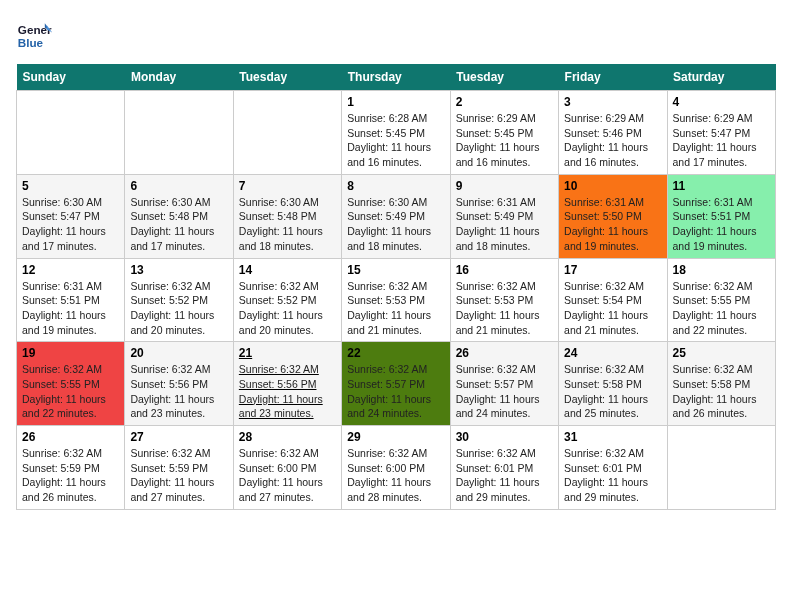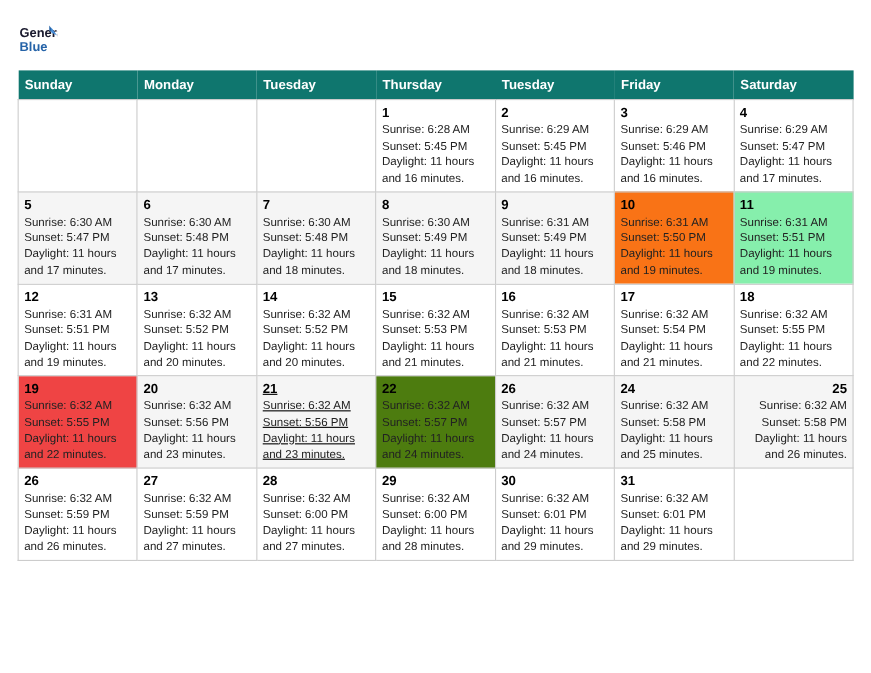--- a/index.html
+++ b/index.html
@@ -252,21 +252,21 @@
         <div class="day-info">
           Sunrise: 6:32 AM<br>Sunset: 5:57 PM<br>Daylight: 11 hours and 24 minutes.
         </div>
         </td>
         <td style="background: rgb(245, 245, 245);">
           <span class="day-num">24</span>
         <div class="day-info">
           Sunrise: 6:32 AM<br>Sunset: 5:58 PM<br>Daylight: 11 hours and 25 minutes.
         </div>
         </td>
-        <td style="background: rgb(245, 245, 245); text-align: right;">
+        <td style="background: rgb(245, 245, 245);">
           <span class="day-num">25</span>
         <div class="day-info">
           Sunrise: 6:32 AM<br>Sunset: 5:58 PM<br>Daylight: 11 hours and 26 minutes.
         </div>
         </td>
       </tr>
       <tr>
         <td>
           <span class="day-num">26</span>
         <div class="day-info">

